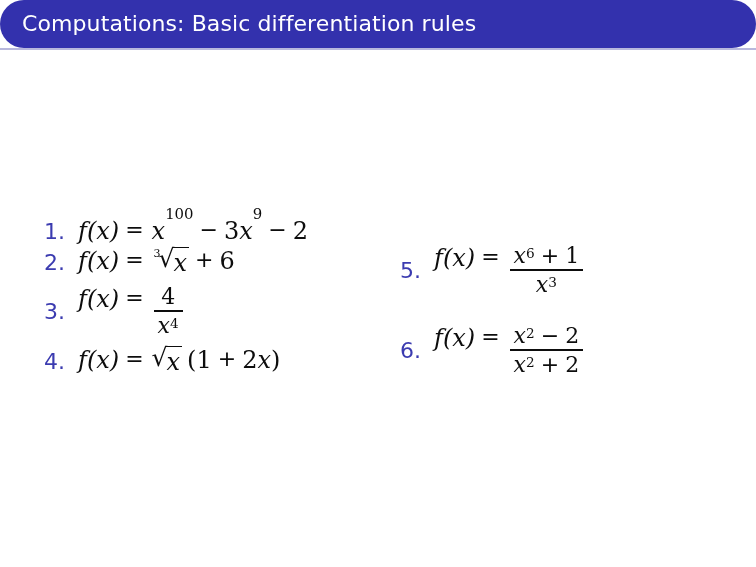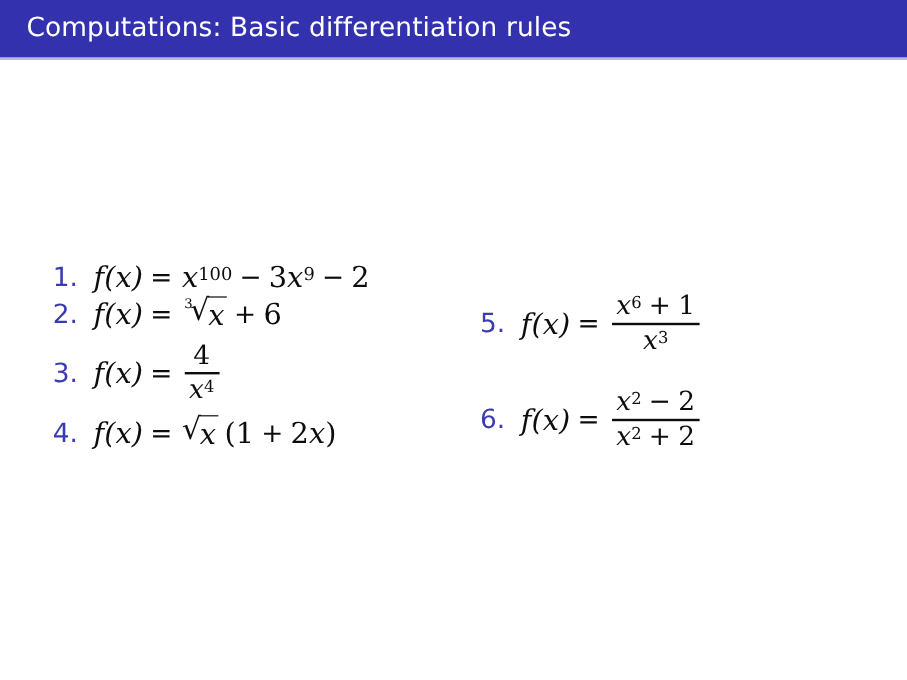--- a/index.html
+++ b/index.html
@@ -24,20 +24,21 @@
 
   
   .titlebar {
     position: absolute;
     left: 0;
     top: 0;
     width: 756px;
     height: 48px;
     background: #3331ad;
     box-sizing: border-box;
+    border-radius: 24px;
   }
   .titlebar-rule {
     position: absolute;
     left: 0;
     top: 48px;
     width: 756px;
     height: 2px;
     background: #b8b8dd;
   }
   .frame-title {
@@ -90,21 +91,20 @@
     margin-right: 10px;
     min-width: 24px;
     text-align: left;
   }
   .math {
     font-family: "DejaVu Serif", serif;
     font-style: italic;
     font-size: 24px;
     color: #0d0d0d;
     display: flex;
-    align-items: center;
   }
   .math .up {
     font-style: normal;
   }
   .op {
     font-style: normal;
     margin: 0 6px;
     font-family: "DejaVu Sans", sans-serif;
     font-size: 22px;
   }

